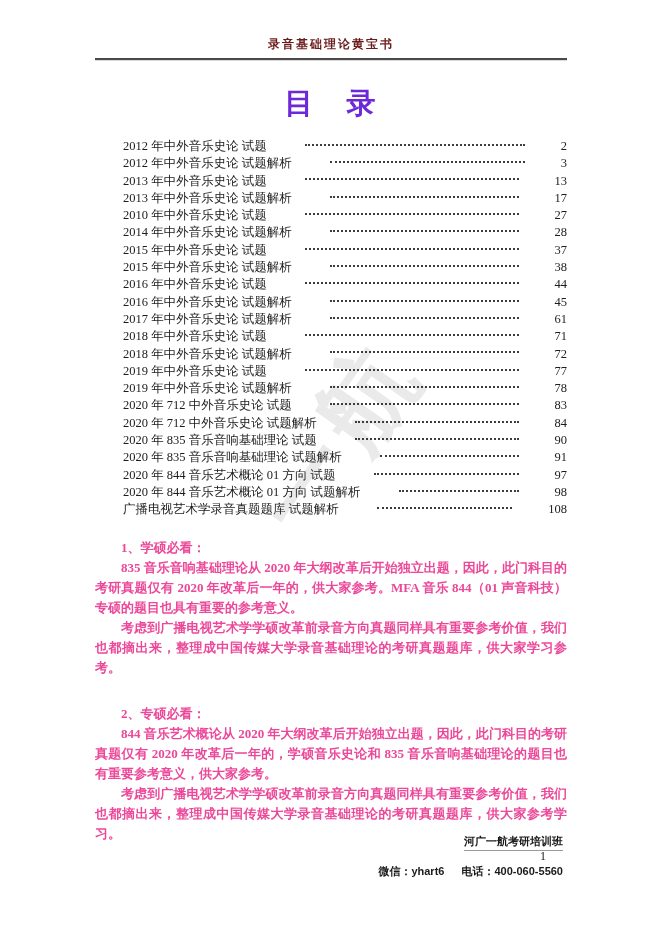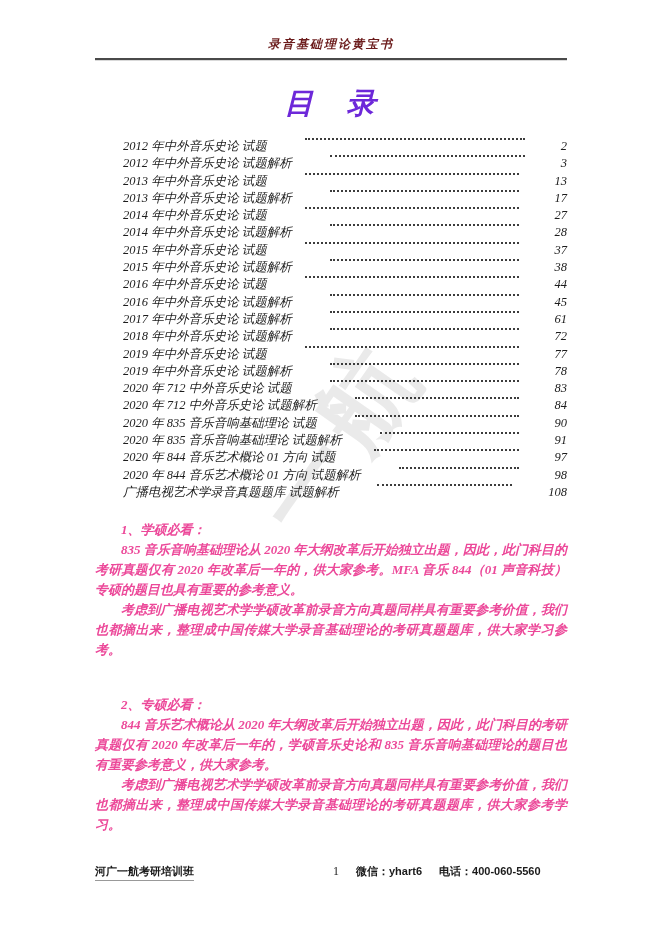--- a/index.html
+++ b/index.html
@@ -10,45 +10,45 @@
   .doc-header { padding-top:36px; text-align:center; }
   .doc-header .booklet-title {
     font-size:12px; font-weight:bold; color:#6b1b1b; letter-spacing:2px;
     font-family:"Liberation Sans","DejaVu Sans",sans-serif;
   }
   .header-rule { margin-top:5px; border-bottom:2px solid #4a4a4a; box-shadow:0 1px 0 rgba(0,0,0,0.15); }
 
   .page-title { margin-top:24px; text-align:center; font-size:29px; font-weight:bold; letter-spacing:2px; color:#6d28d9; }
 
   .toc { margin-top:14px; padding-left:28px; font-size:12.5px; }
-  .toc-row { display:flex; align-items:flex-start; height:17.3px; line-height:17.3px;gap:34px; }
+  .toc-row { display:flex; align-items:center; height:17.3px; line-height:17.3px;gap:34px; }
   .toc-label { white-space:nowrap; }
   .toc-dots { flex:1; border-bottom:2px dotted #3c3c3c; margin:0 2px 3.5px 4px; min-width:20px; }
   .toc-page { white-space:nowrap; }
 
   .notes { margin-top:19px; font-size:13px; font-weight:bold; line-height:20px; text-align:justify; color:#ec4899; }
   .note-section { margin-bottom:0; }
-  .note-section + .note-section { margin-top:35px; }
+  .note-section + .note-section { margin-top:26px; }
   .note-heading { text-indent:2em; }
   .note-paragraph { text-indent:2em; }
 
   .watermark {
     position:absolute; left:235px; top:375px; z-index:0;
     font-size:95px; font-weight:bold; letter-spacing:10px;
     color:rgba(125,125,125,0.16);
     transform:rotate(-55deg);
     pointer-events:none; white-space:nowrap;
   }
-  .content { position:relative; z-index:1;font-style:italic; }
+  .content { position:relative; z-index:1; }
 
   .doc-footer {
-    position:absolute; left:95px; right:84px; bottom:56px;
+    position:absolute; left:95px; right:98px; bottom:56px;
     display:flex; align-items:flex-end;
     font-family:"Liberation Sans","DejaVu Sans",sans-serif;
-    font-size:11px; font-weight:bold; color:#1a1a1a;
+    font-size:11px; font-weight:bold; color:#1a1a1a;flex-direction:column;
   }
   .footer-left { flex:1; text-align:left; }
   .footer-left .brand { border-bottom:1px solid #999; padding-bottom:3px; }
   .footer-center { width:40px; text-align:center; font-family:"Liberation Serif","DejaVu Serif",serif; font-weight:normal; font-size:12px; }
   .footer-right { flex:1; }
   .footer-right .pair + .pair { margin-left:14px; }
 </style>
 </head>
 <body>
 
@@ -79,21 +79,21 @@
           <span class="toc-label">2013 年中外音乐史论 试题</span>
           <span class="toc-dots"></span>
           <span class="toc-page">13</span>
         </div>
         <div class="toc-row">
           <span class="toc-label">2013 年中外音乐史论 试题解析</span>
           <span class="toc-dots"></span>
           <span class="toc-page">17</span>
         </div>
         <div class="toc-row">
-          <span class="toc-label">2014 年中外音乐史论 试题</span>
+          <span class="toc-label">2010 年中外音乐史论 试题</span>
           <span class="toc-dots"></span>
           <span class="toc-page">27</span>
         </div>
         <div class="toc-row">
           <span class="toc-label">2014 年中外音乐史论 试题解析</span>
           <span class="toc-dots"></span>
           <span class="toc-page">28</span>
         </div>
         <div class="toc-row">
           <span class="toc-label">2015 年中外音乐史论 试题</span>
@@ -112,20 +112,25 @@
         </div>
         <div class="toc-row">
           <span class="toc-label">2016 年中外音乐史论 试题解析</span>
           <span class="toc-dots"></span>
           <span class="toc-page">45</span>
         </div>
         <div class="toc-row">
           <span class="toc-label">2017 年中外音乐史论 试题解析</span>
           <span class="toc-dots"></span>
           <span class="toc-page">61</span>
+        </div>
+        <div class="toc-row">
+          <span class="toc-label">2018 年中外音乐史论 试题</span>
+          <span class="toc-dots"></span>
+          <span class="toc-page">71</span>
         </div>
         <div class="toc-row">
           <span class="toc-label">2018 年中外音乐史论 试题解析</span>
           <span class="toc-dots"></span>
           <span class="toc-page">72</span>
         </div>
         <div class="toc-row">
           <span class="toc-label">2019 年中外音乐史论 试题</span>
           <span class="toc-dots"></span>
           <span class="toc-page">77</span>

